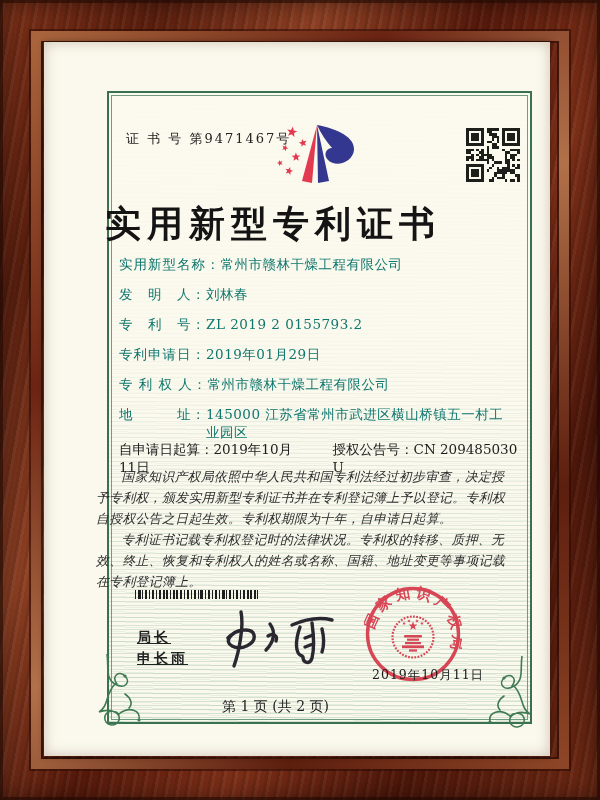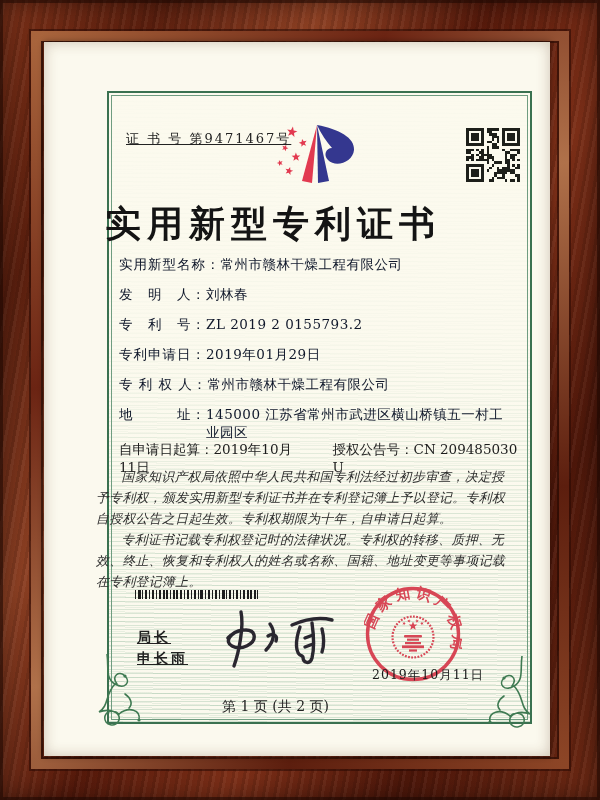--- a/index.html
+++ b/index.html
@@ -42,30 +42,30 @@
   .border-box::after{
     content:"";position:absolute;inset:2px;border:1px solid #6f9c80;
   }
   .border-box::before{ 
     content:"";position:absolute;inset:0;
     background:linear-gradient(180deg, rgba(252,250,238,.96) 0%, rgba(252,250,238,.88) 38%,
                rgba(252,250,238,.45) 62%, rgba(252,250,238,.12) 84%, rgba(252,250,238,0) 100%);
   }
   .content{position:absolute;inset:0;z-index:2;}
   
-  .cert-no{position:absolute;left:82px;top:88px;font-size:13px;letter-spacing:2px;color:#222;text-decoration:underline;}
+  .cert-no{position:absolute;left:82px;top:88px;font-size:13px;letter-spacing:2px;color:#222;}
   .logo{position:absolute;left:231px;top:82px;width:85px;height:63px;}
   .qr{position:absolute;left:422px;top:86px;width:54px;height:54px;}
   .title{
     position:absolute;left:0;top:158px;width:458px;text-align:center;
     font-size:36px;font-weight:bold;letter-spacing:6px;color:#141414;
   }
   
   .fields{position:absolute;left:75px;top:214px;width:390px;}
-  .frow{display:flex;align-items:baseline;font-size:13.5px;color:#0f172a;height:30px;}
+  .frow{display:flex;align-items:baseline;font-size:13.5px;color:#0f766e;height:30px;}
   .frow .lab{white-space:pre;letter-spacing:1px;}
   .frow .val{letter-spacing:.5px;}
   .grant-row{position:absolute;left:75px;top:399px;width:400px;display:flex;font-size:13.5px;color:#1d1d1d;}
   .grant-row .pair2{margin-left:24px;}
   
   .paras{position:absolute;left:52px;top:424px;width:414px;font-size:12.8px;line-height:21px;
          color:#2c2c2c;letter-spacing:.4px;}
   .paras p{margin:0;text-indent:2em;font-style:italic;}
   
   .barcode{

